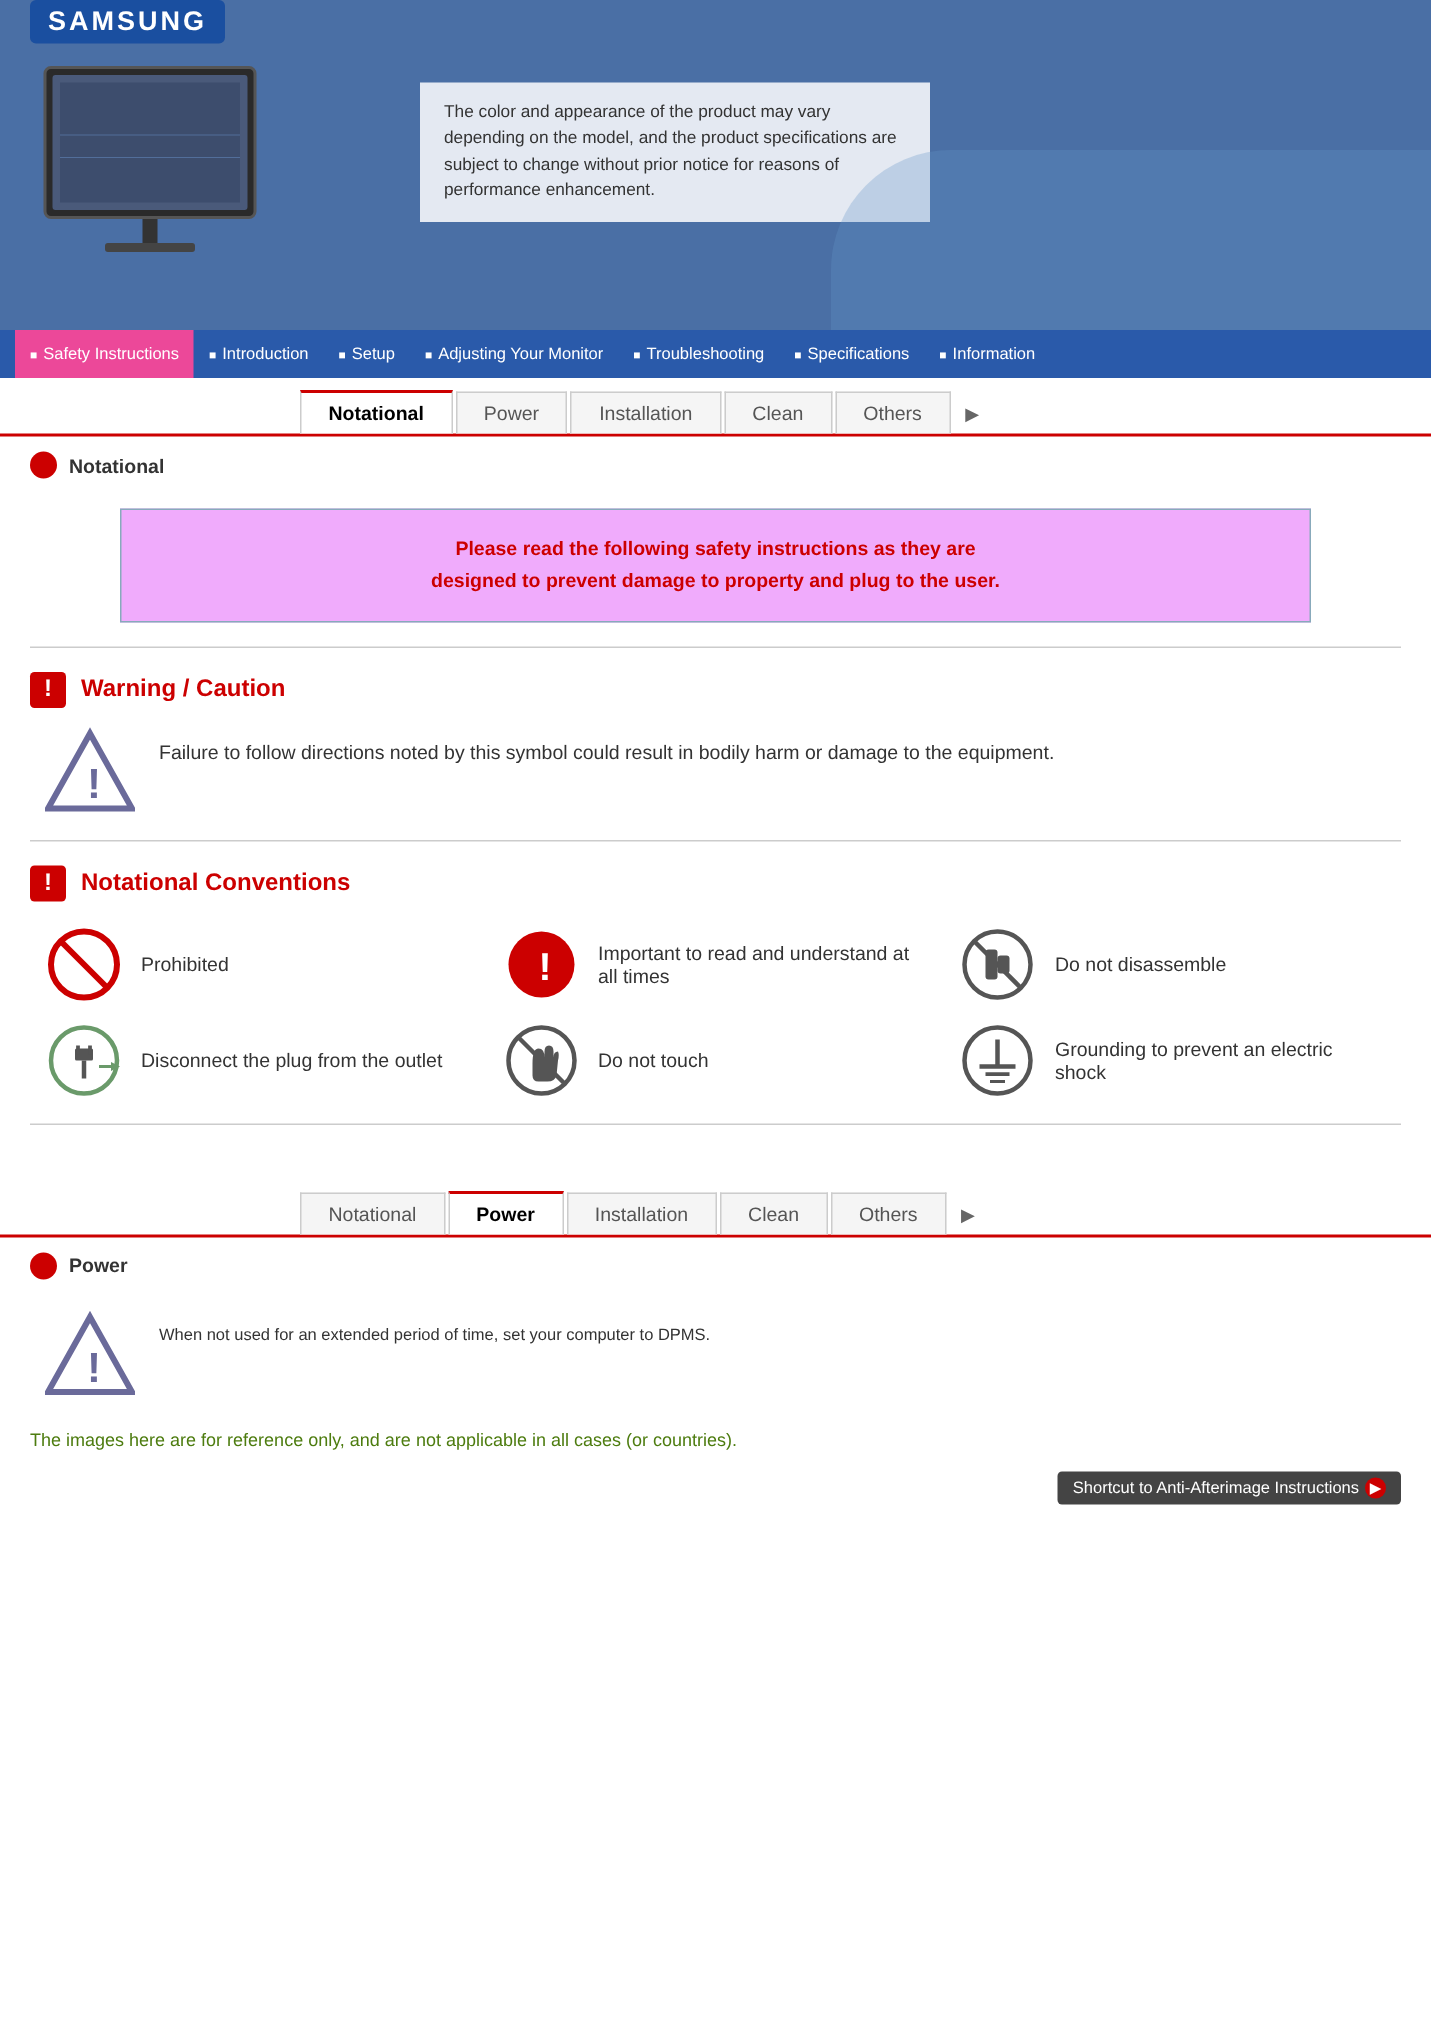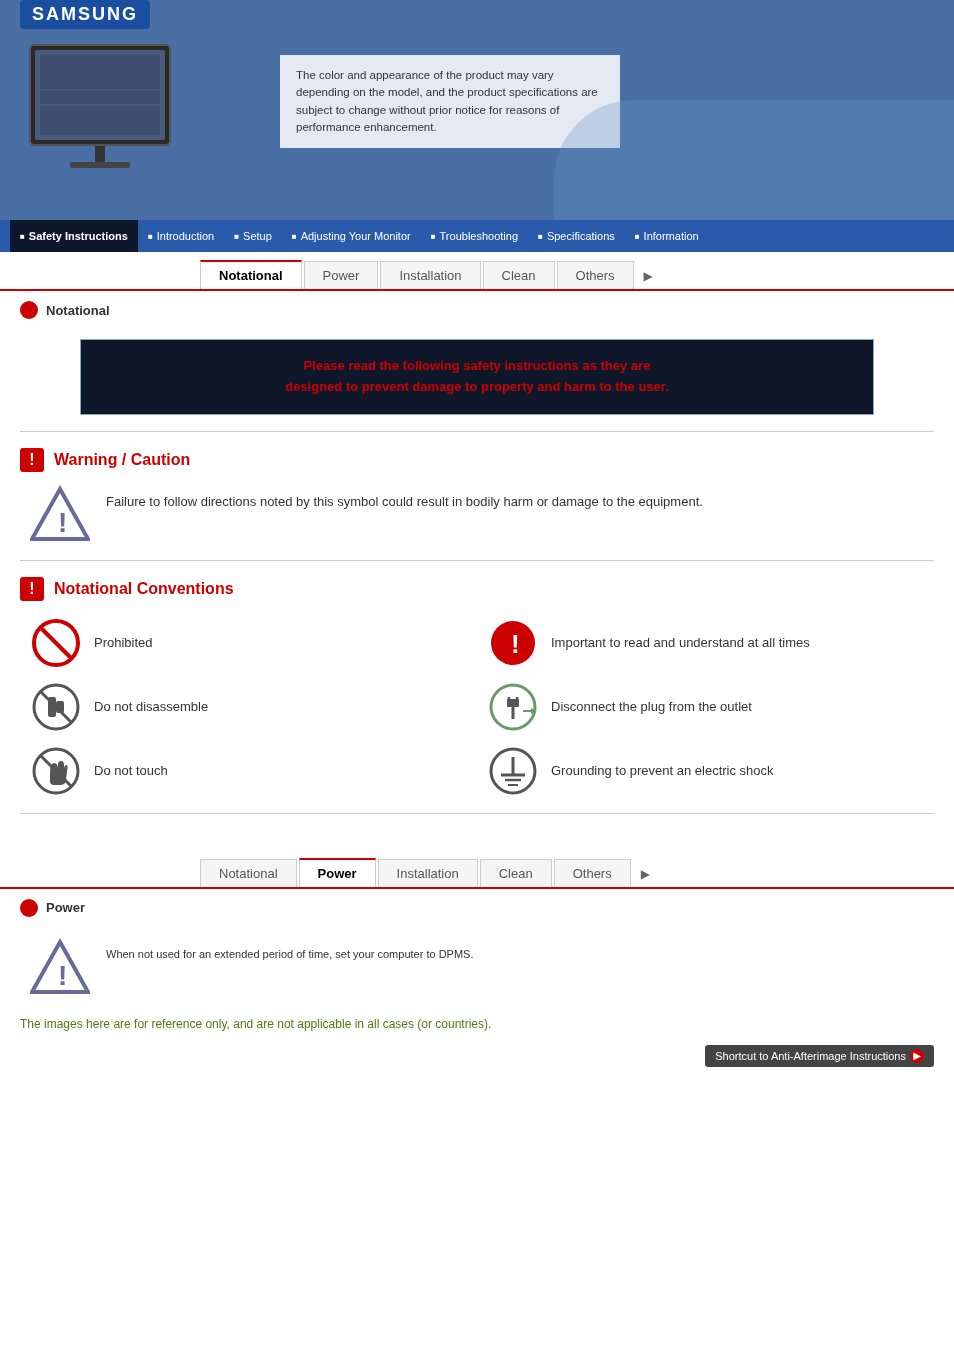--- a/index.html
+++ b/index.html
@@ -61,22 +61,22 @@
       color: #fff;
       font-size: 11px;
       padding: 0 10px;
       cursor: pointer;
       display: flex;
       align-items: center;
       gap: 4px;
       height: 100%;
     }
     .nav-item.active {
-      background: #0f172a;
-      font-weight: bold;
+      background: #ec4899;
+      font-weight: normal;
     }
     .nav-item::before {
       content: '■';
       font-size: 8px;
     }
 
     
     .sub-nav {
       border-bottom: 2px solid #c00;
       display: flex;
@@ -120,21 +120,21 @@
       height: 18px;
       border-radius: 50%;
       background: #c00;
       display: inline-block;
     }
 
     
     .info-box {
       margin: 10px 80px;
       border: 1px solid #8ab;
-      background: #0f172a;
+      background: #f0abfc;
       padding: 16px;
       text-align: center;
       font-size: 13px;
       color: #c00;
       font-weight: bold;
       line-height: 1.6;
     }
 
     .divider {
       border: none;
@@ -198,21 +198,21 @@
       margin-bottom: 16px;
     }
     .notational-title-text {
       font-size: 16px;
       font-weight: bold;
       color: #c00;
     }
 
     .conventions-grid {
       display: grid;
-      grid-template-columns: 1fr 1fr;
+      grid-template-columns: 1fr 1fr 1fr;
       gap: 12px 20px;
       padding: 0 10px;
     }
     .convention-item {
       display: flex;
       align-items: center;
       gap: 12px;
       font-size: 13px;
     }
     .conv-icon {
@@ -326,21 +326,21 @@
   <div class="sub-tab-more">▶</div>
 </div>
 
 <div class="section-label">
   <span class="circle-icon"></span>
   <span>Notational</span>
 </div>
 
 <div class="info-box">
   <div>Please read the following safety instructions as they are</div>
-  <div>designed to prevent damage to property and harm to the user.</div>
+  <div>designed to prevent damage to property and plug to the user.</div>
 </div>
 
 <hr class="divider">
 
 <div class="warning-section">
   <div class="warning-title">
     <div class="warning-icon-box">!</div>
     <div class="warning-title-text">Warning / Caution</div>
   </div>
   <div class="warning-body">

